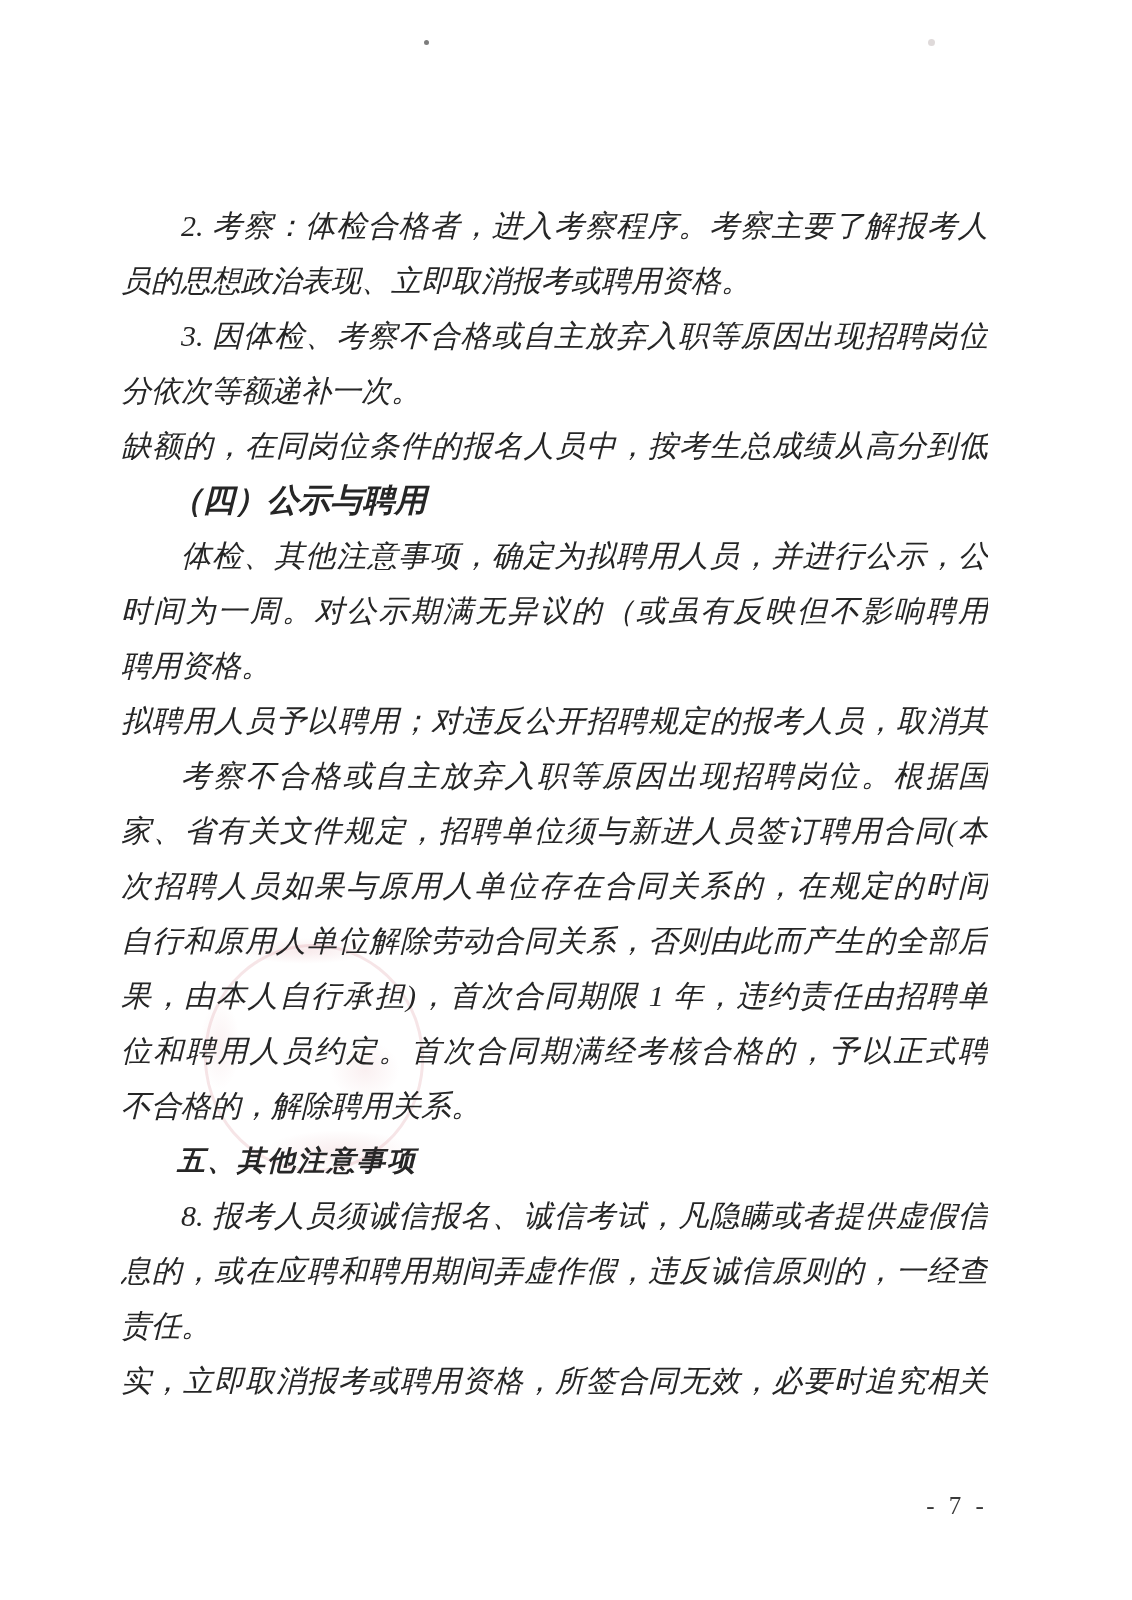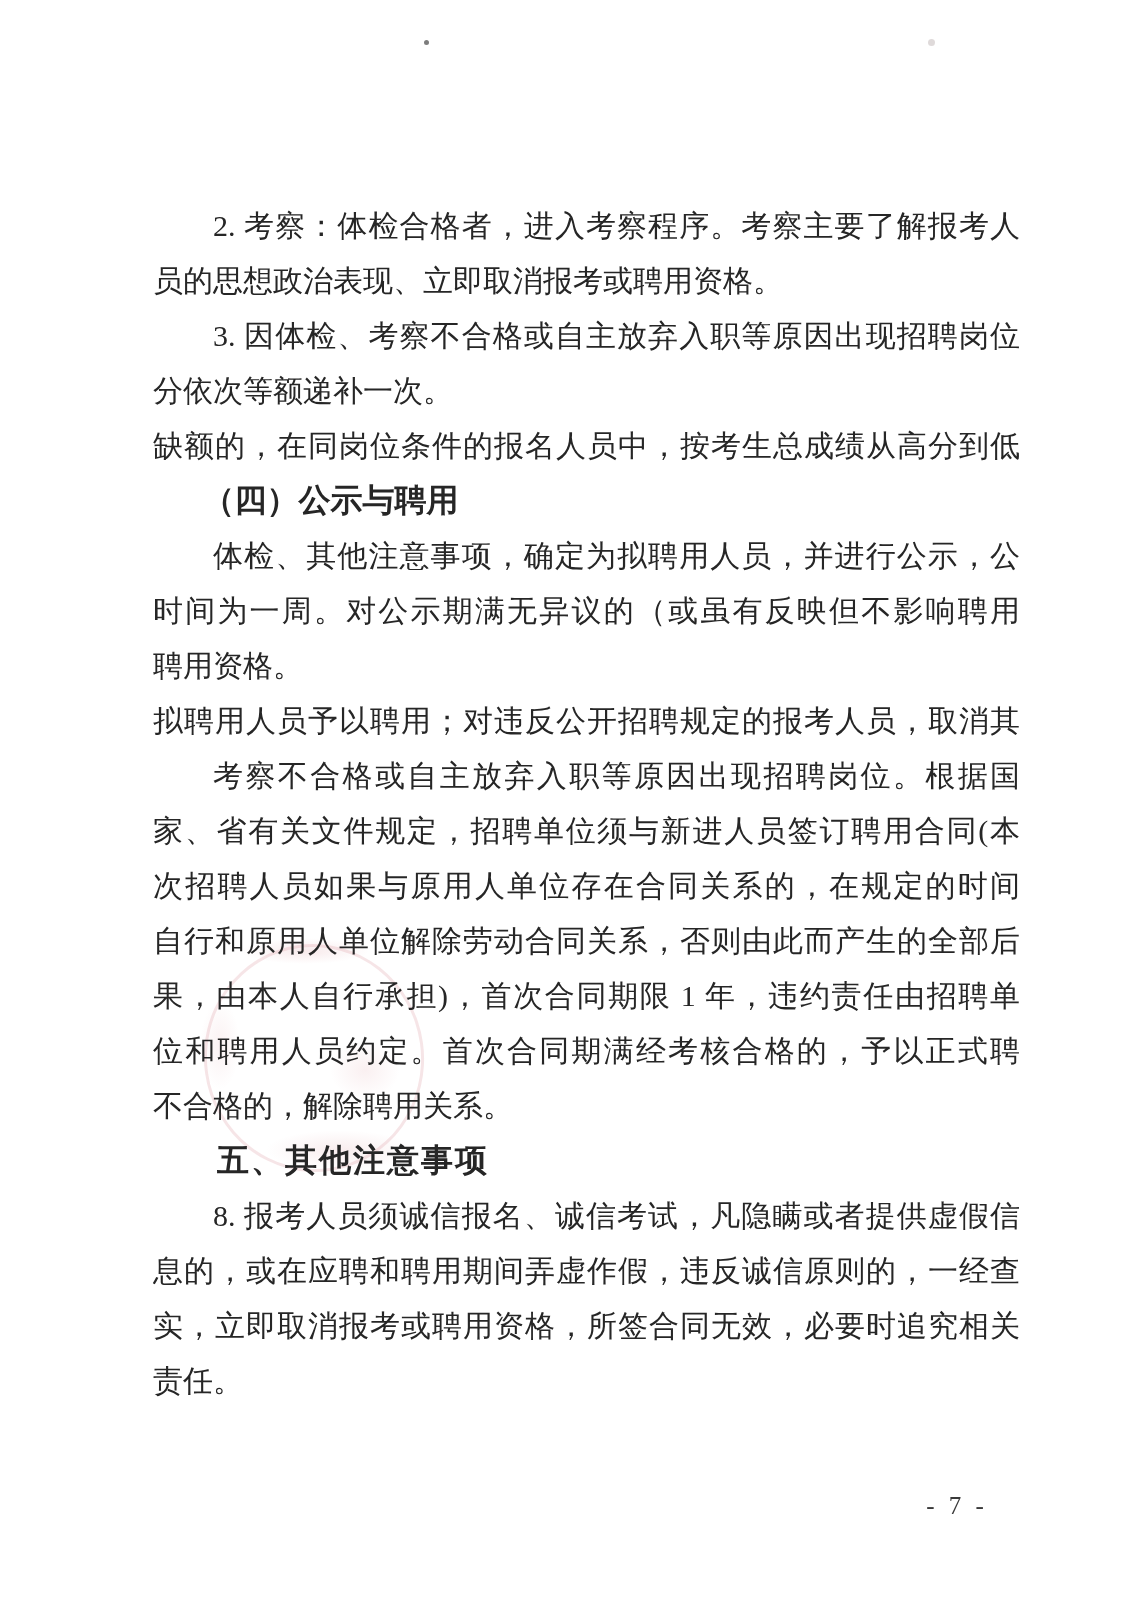--- a/index.html
+++ b/index.html
@@ -14,26 +14,27 @@
     overflow: hidden;
     font-family: "Liberation Serif", serif;
   }
   .page {
     position: absolute;
     inset: 0;
   }
   
   .content {
     position: absolute;
-    left: 153px;
+    left: 121px;
     top: 198px;
     width: 867px;
     color: #262626;
     font-size: 30px;
     line-height: 55px;
+    font-style: italic;
   }
   .line {
     height: 55px;
     overflow: hidden;
     text-align: justify;
     text-align-last: justify;
   }
   .line.first { text-indent: 2em; }
   .line.last  { text-align-last: left; }
   .heading {
@@ -42,21 +43,21 @@
     font-weight: bold;
     text-align-last: left;
   }
   .heading.kai {
     text-indent: 1.55em;
     font-size: 32px;
     font-family: "Liberation Serif", serif;
   }
   .heading.hei {
     text-indent: 2em;
-    font-size: 32px;
+    font-size: 28px;
     letter-spacing: 2px;
     font-family: "Liberation Sans", sans-serif;
   }
   
   .page-number {
     position: absolute;
     left: 912px;
     top: 1492px;
     width: 90px;
     color: #3a3a3a;
@@ -140,20 +141,20 @@
     <div class="line">次招聘人员如果与原用人单位存在合同关系的，在规定的时间内，</div>
     <div class="line">自行和原用人单位解除劳动合同关系，否则由此而产生的全部后</div>
     <div class="line">果，由本人自行承担)，首次合同期限 1 年，违约责任由招聘单</div>
     <div class="line">位和聘用人员约定。首次合同期满经考核合格的，予以正式聘用，</div>
     <div class="line last">不合格的，解除聘用关系。</div>
 
     <div class="heading hei">五、其他注意事项</div>
 
     <div class="line first">8. 报考人员须诚信报名、诚信考试，凡隐瞒或者提供虚假信</div>
     <div class="line">息的，或在应聘和聘用期间弄虚作假，违反诚信原则的，一经查</div>
+    <div class="line last">责任。</div>
     <div class="line">实，立即取消报考或聘用资格，所签合同无效，必要时追究相关</div>
-    <div class="line last">责任。</div>
 
   </div>
 
   <div class="page-number">- 7 -</div>
 
 </div>
 
 </body></html>

